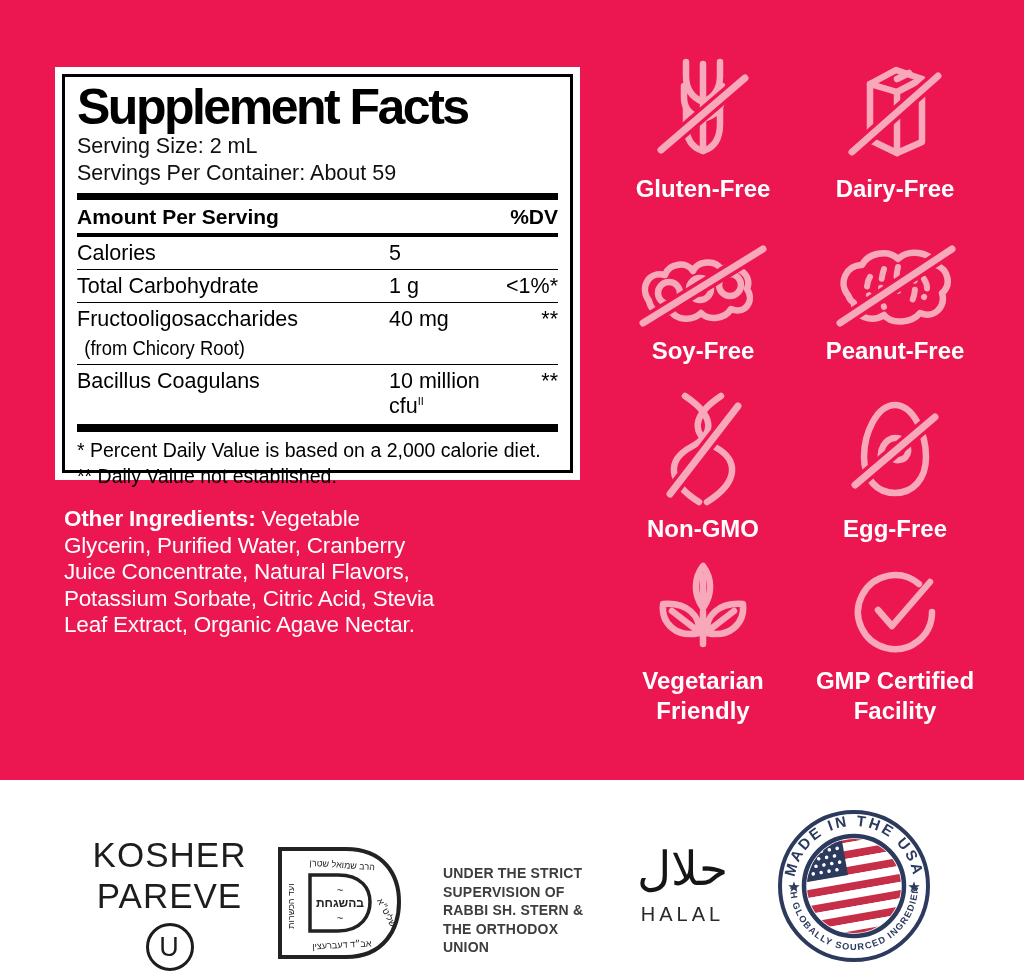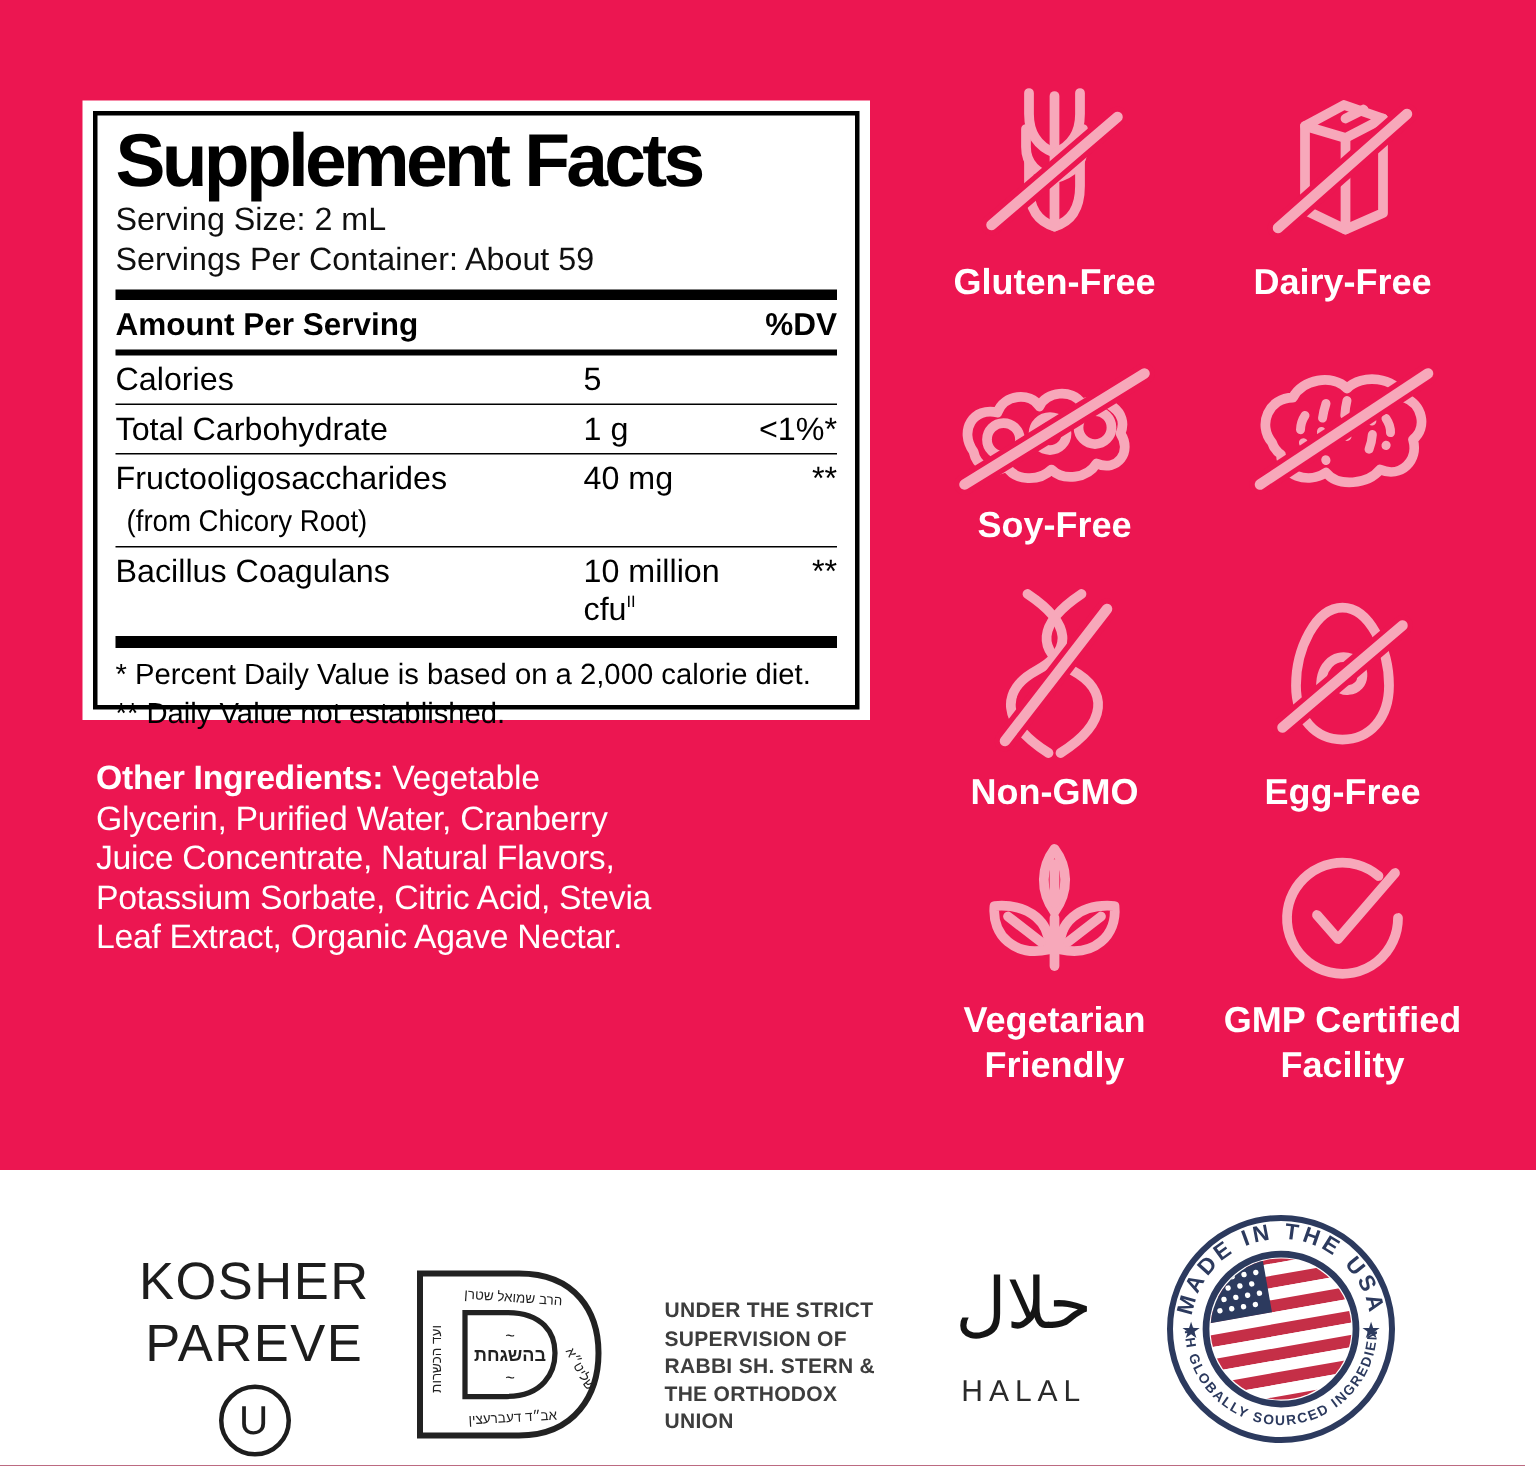--- a/index.html
+++ b/index.html
@@ -47,21 +47,21 @@
   .strip{position:absolute;left:0;top:780px;width:1024px;height:197px;background:#fff;color:#222;}
   .kosher{position:absolute;left:72px;top:54px;width:195px;text-align:center;
           font-size:35px;font-weight:300;letter-spacing:1px;line-height:41px;color:#1d1d1d;}
   .ou{width:42px;height:42px;border:3px solid #1d1d1d;border-radius:50%;margin:7px auto 0;
       font-size:27px;line-height:42px;font-weight:400;text-align:center;}
   .seal{position:absolute;left:272px;top:64px;width:134px;height:118px;}
   .superv{position:absolute;left:443px;top:84px;font-size:14px;font-weight:bold;color:#3d3d3d;
           line-height:18.5px;letter-spacing:0.2px;}
   .halal{position:absolute;left:620px;top:62px;width:125px;text-align:center;color:#151515;}
   .halal-ar{font-size:47px;line-height:54px;}
-  .halal-en{font-size:20px;letter-spacing:4px;margin-top:21px;color:#2a2a2a;}
+  .halal-en{font-size:20px;letter-spacing:4px;margin-top:7px;color:#2a2a2a;}
   .usa{position:absolute;left:776px;top:28px;width:156px;height:156px;}
 </style>
 </head>
 <body>
 
 <div class="canvas">
 
   <div class="facts">
     <div class="facts-inner">
       <div class="facts-title">Supplement Facts</div>
@@ -174,20 +174,24 @@
         <path class="icon-stroke" d="M18,56 C8,44 16,26 32,26 C38,14 58,10 68,20 C78,10 100,12 106,26 C118,30 122,46 112,54 C116,68 104,80 90,74 C82,84 62,86 54,76 C42,84 24,78 24,64 C21,62 19,59 18,56 Z"></path>
         <path class="icon-dash" d="M40,38 C36,44 36,52 40,58"></path>
         <path class="icon-dash" d="M54,30 C50,42 50,56 54,68"></path>
         <path class="icon-dash" d="M68,28 C66,36 66,44 68,52"></path>
         <path class="icon-dash" d="M82,32 C86,42 86,54 82,62"></path>
         <path class="icon-dash" d="M94,40 C98,46 98,52 94,58"></path>
         <path class="slash-bg" d="M10,84 L122,10"></path>
           <path class="slash" d="M10,84 L122,10"></path>
       </svg>
     </div>
+    <div class="blabel">
+        <div>Peanut-Free</div>
+        <div></div>
+      </div>
   </div>
 
   <div class="badge" style="left:593px;top:390px;">
     <div class="bicon h3">
       <svg width="90" height="118" viewBox="0 0 90 118">
         <path class="icon-stroke" d="M27,6 C57,26 57,44 33,57 C9,70 9,92 41,112"></path>
         <path class="icon-stroke" d="M63,6 C33,26 33,44 57,57 C81,70 81,92 49,112"></path>
         <path class="slash-bg" d="M12,104 L80,16"></path>
           <path class="slash" d="M12,104 L80,16"></path>
       </svg>

